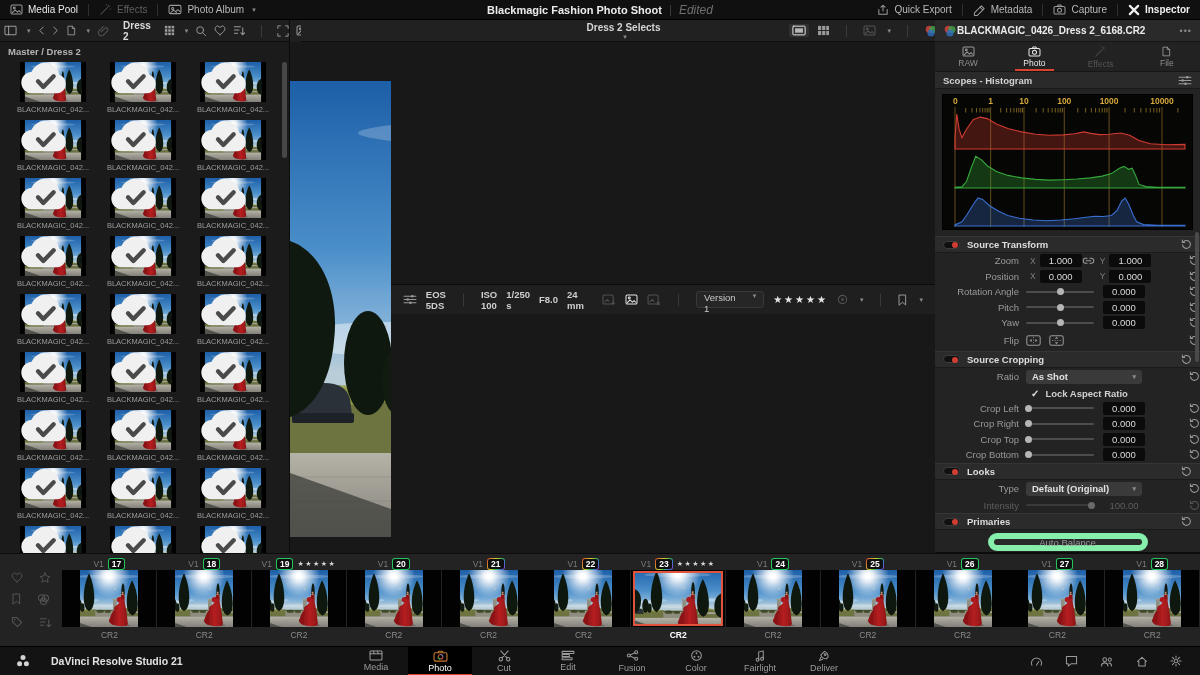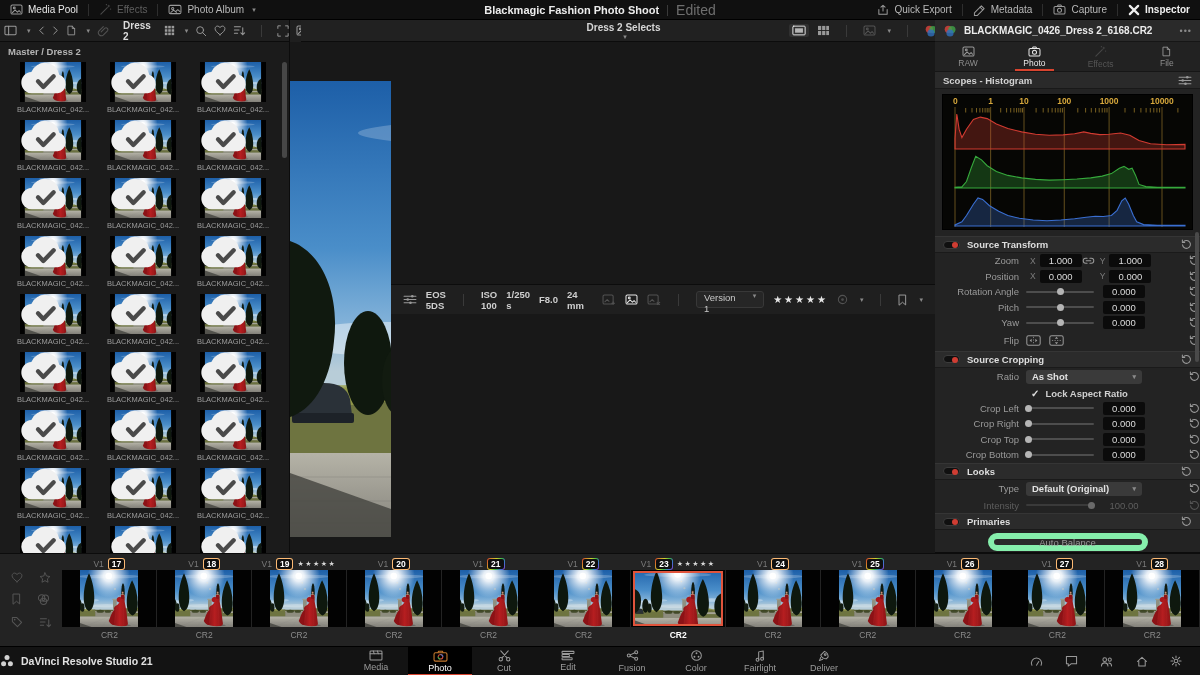--- a/index.html
+++ b/index.html
@@ -16,21 +16,21 @@
   
   #topbar{position:absolute;left:0;top:0;width:1200px;height:20px;background:#101010;
           display:flex;align-items:center;border-bottom:1px solid #000;font-size:10px;}
   .tb-btn{display:flex;align-items:center;gap:5px;padding:0 10px;height:100%;color:#b9b9b9;}
   .tb-btn.active{color:#e9e9e9;}
   .tb-btn.dimmed{color:#5f5f5f;}
   .tb-sep{width:1px;height:12px;background:#2e2e2e;}
   #tb-title{position:absolute;left:0;right:0;top:0;height:20px;display:flex;align-items:center;justify-content:center;gap:8px;pointer-events:none;}
   #tb-title .t{color:#ececec;font-weight:bold;font-size:11px;}
   #tb-title .bar{width:1px;height:11px;background:#3a3a3a;}
-  #tb-title .e{color:#6e6e6e;font-size:14px;}
+  #tb-title .e{color:#6e6e6e;font-size:12px;font-style:italic;}
   #tb-right{margin-left:auto;display:flex;align-items:center;height:100%;}
 
   
   #row2{position:absolute;left:0;top:20px;width:1200px;height:22px;display:flex;gap:11px;}
   #r2-left{width:290px;height:100%;background:#1f1f1f;border-right:1px solid #0c0c0c;border-bottom:1px solid #0c0c0c;
            display:flex;align-items:center;padding:0 4px;gap:7px;font-size:10px;}
   #r2-center{width:645px;height:100%;background:#212121;border-bottom:1px solid #0c0c0c;position:relative;
              display:flex;align-items:center;justify-content:center;flex-direction:column;}
   #r2-center .vt{color:#d6d6d6;font-weight:bold;font-size:10px;}
   #r2-right-icons{position:absolute;right:8px;top:0;height:100%;display:flex;align-items:center;gap:8px;}
@@ -55,21 +55,21 @@
   #photo-wrap svg{display:block;width:640px;height:456px;}
   #vtb{width:100%;height:30px;margin-top:3px;background:#1f1f1f;border-top:1px solid #0c0c0c;
        display:flex;align-items:center;padding:0 12px;font-size:9.5px;color:#cfcfcf;gap:9px;}
   #vtb .meta{color:#cfcfcf;font-weight:bold;font-size:9.5px;}
   #vtb .spacer{flex:1;}
   .version-box{display:flex;align-items:flex-start;gap:14px;background:#262626;border:1px solid #383838;border-radius:3px;height:17px;padding:0 7px;color:#c9c9c9;font-size:9.5px;}
   #viewer-stars{letter-spacing:2px;color:#e6e6e6;font-size:10px;}
 
   
   #inspector{position:absolute;left:935px;top:20px;width:265px;height:533px;background:#232323;overflow:hidden;border-bottom:1px solid #0c0c0c;}
-  #insp-file{height:22px;background:#2a2a2a;border-bottom:1px solid #161616;display:flex;align-items:center;padding:0 8px;gap:7px;}
+  #insp-file{height:22px;background:#2a2a2a;border-bottom:1px solid #161616;display:flex;align-items:center;padding:0 8px;}
   #insp-file .fn{color:#ececec;font-size:10px;font-weight:bold;flex:1;white-space:nowrap;overflow:hidden;}
   #insp-file .dots{color:#8a8a8a;font-size:9px;letter-spacing:1px;}
   #insp-tabs{height:30px;display:flex;border-bottom:1px solid #161616;background:#222;}
   .itab{flex:1;display:flex;flex-direction:column;align-items:center;justify-content:center;gap:1px;position:relative;color:#8f8f8f;font-size:8.5px;}
   .itab.active{color:#eaeaea;}
   .itab.active:after{content:"";position:absolute;bottom:0;left:14px;right:14px;height:2px;background:#d8442f;}
   .itab.disabled{color:#555;}
   .itab.disabled .icn{opacity:.3;}
   #scopes-head{height:17px;background:#2a2a2a;display:flex;align-items:center;padding:0 8px;border-bottom:1px solid #191919;}
   #scopes-head .t{color:#d3d3d3;font-weight:bold;font-size:9.5px;flex:1;}
@@ -100,34 +100,34 @@
   .autobal{margin:3px auto 0;width:160px;height:18px;border:6px solid #86efac;border-radius:9px;display:flex;align-items:center;justify-content:center;color:#9a9a9a;font-size:9.5px;background:#2a2a2a;}
   #insp-scroll{position:absolute;right:1px;top:212px;width:4px;height:130px;background:#4a4a4a;border-radius:2px;}
 
   
   #filmstrip{position:absolute;left:0;top:553px;width:1200px;height:93px;background:#232323;border-top:1px solid #0c0c0c;display:flex;}
   #strip-rail{width:62px;flex:none;display:flex;flex-wrap:wrap;align-content:center;justify-content:center;gap:10px 16px;padding:6px 4px;}
   #strip-cells{flex:1;display:flex;overflow:hidden;}
   .cell{width:94.8px;flex:none;display:flex;flex-direction:column;align-items:center;padding-top:3px;}
   .cell-head{height:13px;display:flex;align-items:center;justify-content:center;gap:4px;width:100%;}
   .vtag{color:#7a7a7a;font-size:8.5px;}
-  .badge{border-radius:3px;padding:1px;background:#fdba74;display:inline-block;}
+  .badge{border-radius:3px;padding:1px;background:#22c55e;display:inline-block;}
   .badge>span{display:block;background:#0f0f0f;border-radius:2px;color:#fff;font-size:8.5px;font-weight:bold;padding:0 3px;line-height:10px;}
   .badge.graded{background:linear-gradient(120deg,#d5372e,#d58a2a,#cfd12f,#3dbb47,#3a77d0,#8f3ad0);}
   .cstars{color:#d8d8d8;font-size:7px;letter-spacing:1.5px;white-space:nowrap;}
   .cell-img{width:94px;height:57px;background:#020202;display:flex;align-items:center;justify-content:center;overflow:hidden;}
   .mini-wrap{width:58px;height:57px;overflow:hidden;}
   .mini-wrap svg{width:100%;height:100%;display:block;}
   .cell.sel .mini-wrap{width:90px;height:55px;border:2px solid #e0543c;}
   .cellfmt{margin-top:3px;font-size:8.5px;color:#8b8b8b;}
   .cell.sel .cellfmt{color:#fff;font-weight:bold;}
 
   
   #bottombar{position:absolute;left:0;top:646px;width:1200px;height:29px;background:#131313;border-top:1px solid #000;display:flex;align-items:center;}
-  #bb-logo{display:flex;align-items:center;gap:7px;width:290px;}
+  #bb-logo{display:flex;align-items:center;gap:21px;padding-left:16px;width:290px;}
   #bb-logo .nm{color:#e2e2e2;font-weight:bold;font-size:10.5px;}
   #bb-pages{position:absolute;left:0;right:0;display:flex;justify-content:center;height:29px;}
   .page-tab{width:64px;height:29px;display:flex;flex-direction:column;align-items:center;justify-content:center;gap:1px;color:#9a9a9a;font-size:9px;position:relative;}
   .page-tab.active{background:#000;color:#fff;}
   .page-tab.active:after{content:"";position:absolute;left:0;right:0;bottom:0;height:2px;background:#d8442f;}
   #bb-right{margin-left:auto;display:flex;align-items:center;gap:22px;padding-right:18px;z-index:2;}
 </style>
 </head>
 <body>
 

